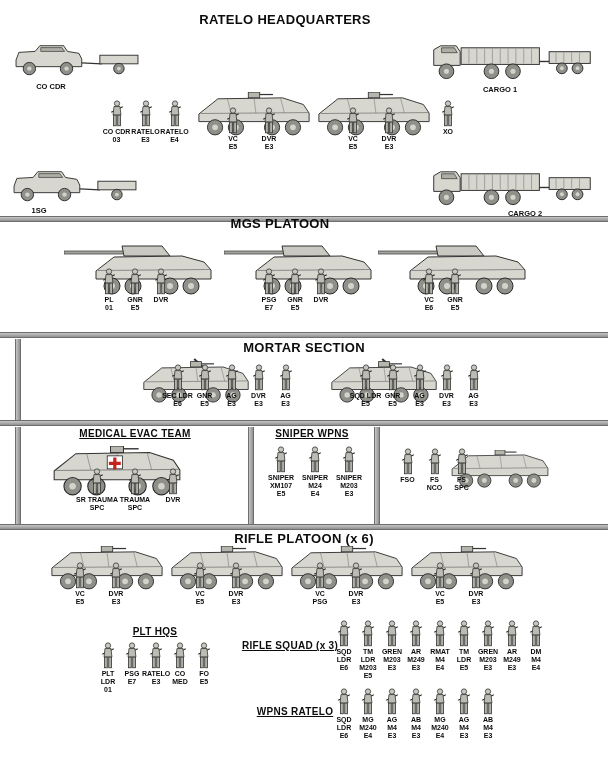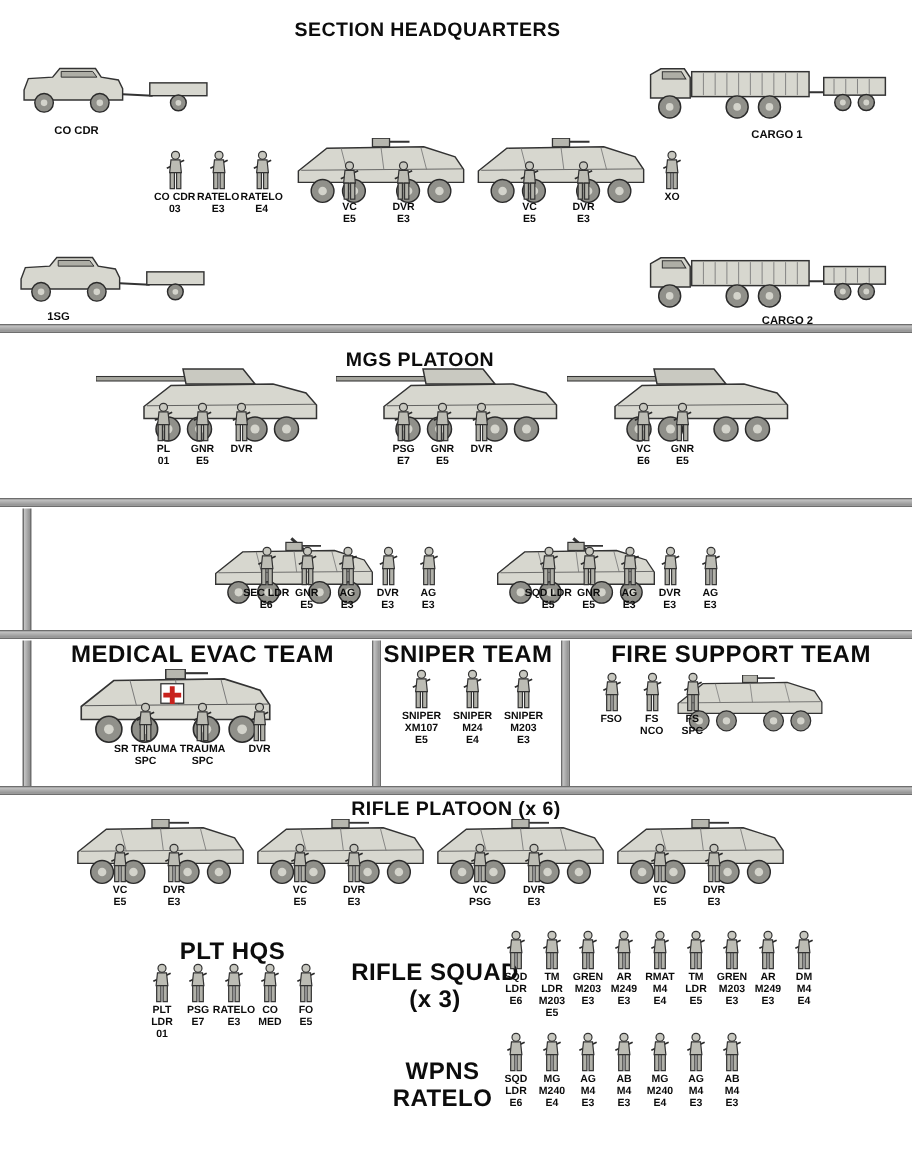--- a/index.html
+++ b/index.html
@@ -2,21 +2,21 @@
 <html><head>
 <meta charset="utf-8">
 <style>
   * { margin:0; padding:0; box-sizing:border-box; }
   html,body { background:#ffffff; }
   body { font-family:"Liberation Sans","DejaVu Sans",sans-serif; color:#0c0c0c; }
   #page { position:relative; width:608px; height:768px; background:#ffffff; overflow:hidden; }
 
   .sec-title { position:absolute; font-weight:bold; text-align:center; letter-spacing:.3px; color:#0c0c0c; }
   .t-lg { font-size:13px; }
-  .t-md { font-size:16px; }
+  .t-md { font-size:10px;text-decoration:underline; }
 
   .group { position:absolute; }
   .veh { display:block; }
   .crew-row, .srow { position:absolute; display:flex; z-index:2; }
 
   .soldier { display:flex; flex-direction:column; align-items:center; }
   .s-icon { width:16px; height:27px; flex:0 0 auto; }
   .s-label { font-size:7px; font-weight:bold; line-height:8px; text-align:center;
              white-space:nowrap; margin-top:1px; color:#0c0c0c; }
 
@@ -140,35 +140,35 @@
     <circle cx="134" cy="31" r="5.5" fill="#90908a" stroke="#2b2b2b"></circle>
     <circle cx="150" cy="31" r="5.5" fill="#90908a" stroke="#2b2b2b"></circle>
     <circle cx="134" cy="31" r="2" fill="#d3d3cb"></circle>
     <circle cx="150" cy="31" r="2" fill="#d3d3cb"></circle>
   </g>
 </defs>
 </svg>
 
 <div id="page">
 
-  <div class="sec-title t-lg" style="left:0;top:12px;width:570px">SECTION HEADQUARTERS</div>
+  <div class="sec-title t-lg" style="left:0;top:12px;width:570px">RATELO HEADQUARTERS</div>
 
   <div class="group" style="left:14px;top:40px">
     <svg class="veh" width="126" height="40" viewBox="0 0 132 42">
         <use href="#g-hmmwv"></use>
       </svg>
   </div>
   <div class="vlabel" style="left:16px;top:82px;width:70px">CO CDR</div>
 
   <div class="group" style="left:430px;top:38px">
     <svg class="veh" width="163" height="45" viewBox="0 0 165 46">
         <use href="#g-truck"></use>
       </svg>
   </div>
-  <div class="vlabel" style="left:478px;top:85px;width:80px">CARGO 1</div>
+  <div class="vlabel" style="left:460px;top:85px;width:80px">CARGO 1</div>
 
   <div class="srow" style="left:102px;top:100px">
       <div class="soldier" style="width: 29px;">
         <svg viewBox="0 0 18 30" class="s-icon">
           <use href="#g-soldier"></use>
         </svg>
         <div class="s-label">
           <div>CO CDR</div>
           <div>03</div>
         </div>
@@ -265,21 +265,21 @@
 
   <div class="group" style="left:430px;top:164px">
     <svg class="veh" width="163" height="45" viewBox="0 0 165 46">
         <use href="#g-truck"></use>
       </svg>
   </div>
   <div class="vlabel" style="left:485px;top:209px;width:80px">CARGO 2</div>
 
   <div class="hbar" style="top:216px"></div>
 
-  <div class="sec-title t-lg" style="left:0;top:232px;width:560px">MGS PLATOON</div>
+  <div class="sec-title t-lg" style="left:0;top:216px;width:560px">MGS PLATOON</div>
 
   <div class="group" style="left:64px;top:242px">
     <svg class="veh" width="150" height="54" viewBox="0 0 150 54">
         <use href="#g-mgs"></use>
       </svg>
     <div class="crew-row" style="left:32px;top:26px">
         <div class="soldier" style="width: 26px;">
           <svg viewBox="0 0 18 30" class="s-icon">
             <use href="#g-soldier"></use>
           </svg>
@@ -362,20 +362,21 @@
             <div>GNR</div>
             <div>E5</div>
           </div>
         </div>
       </div>
   </div>
 
   <div class="hbar" style="top:332px"></div>
   <div class="vbar" style="left:15px;top:339px;height:81px"></div>
 
+  <div class="sec-title t-lg" style="left:0;top:340px;width:608px">MORTAR SECTION</div>
 
   <div class="group" style="left:142px;top:358px">
     <svg class="veh" width="108" height="45" viewBox="0 0 120 50">
         <use href="#g-mortar"></use>
       </svg>
     <div class="crew-row" style="left:22px;top:6px">
         <div class="soldier" style="width: 27px;">
           <svg viewBox="0 0 18 30" class="s-icon">
             <use href="#g-soldier"></use>
           </svg>
@@ -508,21 +509,21 @@
           <svg viewBox="0 0 18 30" class="s-icon">
             <use href="#g-soldier"></use>
           </svg>
           <div class="s-label">
             <div>DVR</div>
           </div>
         </div>
       </div>
   </div>
 
-  <div class="sec-title t-md" style="left:250px;top:428px;width:124px">SNIPER TEAM</div>
+  <div class="sec-title t-md" style="left:250px;top:428px;width:124px">SNIPER WPNS</div>
   <div class="srow" style="left:264px;top:446px">
       <div class="soldier" style="width: 34px;">
         <svg viewBox="0 0 18 30" class="s-icon">
           <use href="#g-soldier"></use>
         </svg>
         <div class="s-label">
           <div>SNIPER</div>
           <div>XM107</div>
           <div>E5</div>
         </div>
@@ -542,21 +543,20 @@
           <use href="#g-soldier"></use>
         </svg>
         <div class="s-label">
           <div>SNIPER</div>
           <div>M203</div>
           <div>E3</div>
         </div>
       </div>
     </div>
 
-  <div class="sec-title t-md" style="left:380px;top:428px;width:228px">FIRE SUPPORT TEAM</div>
   <div class="group" style="left:394px;top:446px">
     <svg class="veh" style="position:absolute;left:56px;top:4px" width="100" height="38" viewBox="0 0 120 46">
         <use href="#g-stryker"></use>
       </svg>
     <div class="crew-row" style="left:0;top:2px">
         <div class="soldier" style="width: 27px;">
           <svg viewBox="0 0 18 30" class="s-icon">
             <use href="#g-soldier"></use>
           </svg>
           <div class="s-label">

